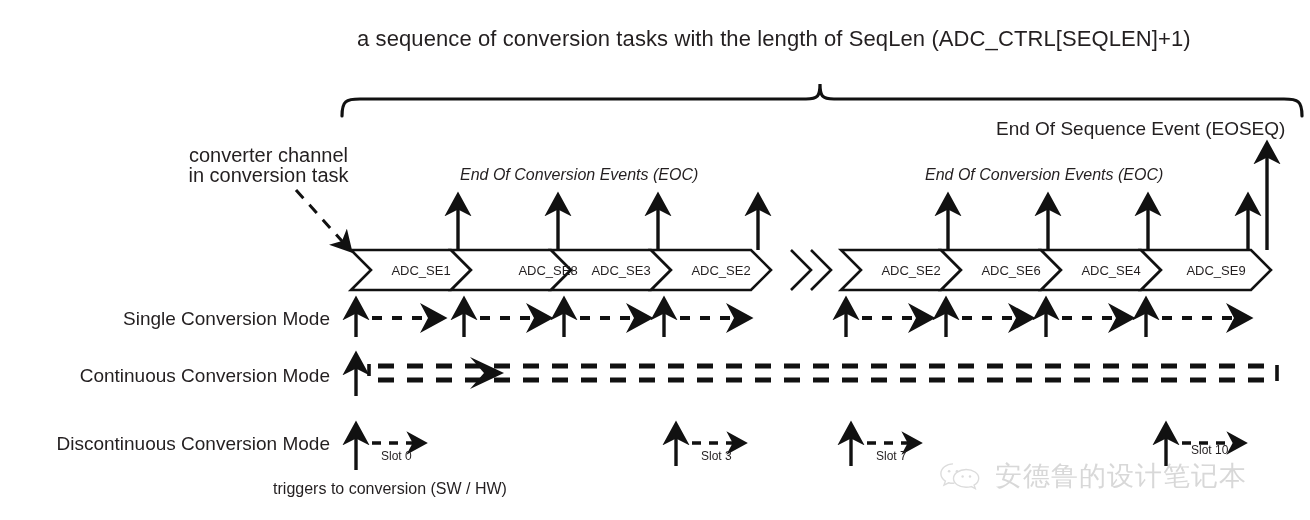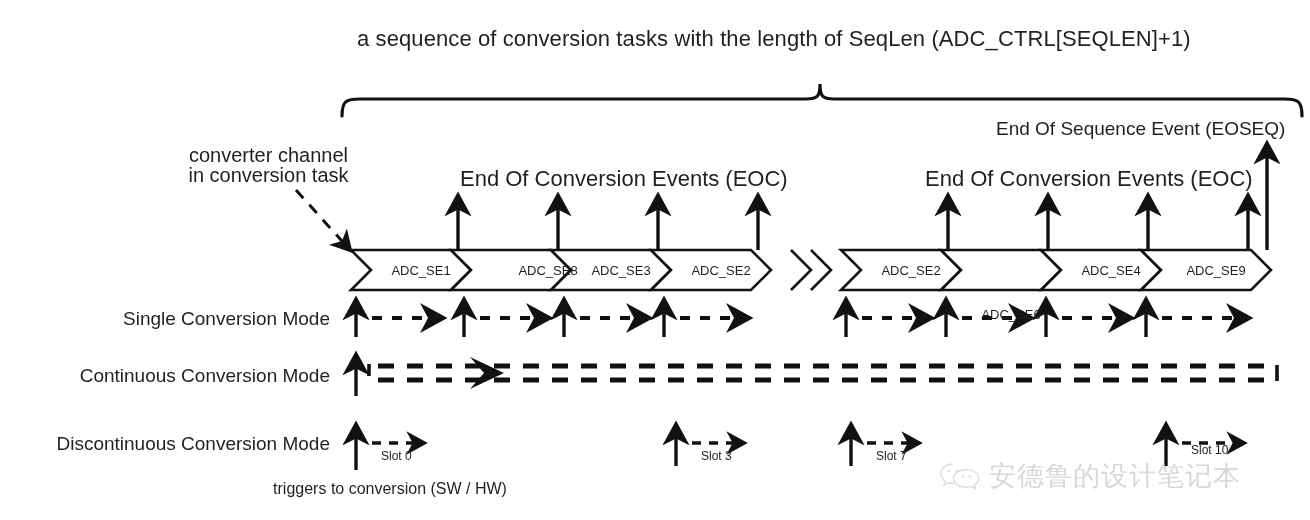--- a/index.html
+++ b/index.html
@@ -6,33 +6,33 @@
   body{
     width:1310px;height:520px;overflow:hidden;
     font-family:"Liberation Sans","DejaVu Sans",sans-serif;
     color:#231f20;position:relative;
   }
   #stage{position:absolute;left:0;top:0;width:1310px;height:520px;}
   #svgroot{position:absolute;left:0;top:0;width:1310px;height:520px;}
 
   .txt{position:absolute;white-space:nowrap;color:#231f20;}
   .title{font-size:22px;left:357px;top:26px;letter-spacing:.1px;}
-  .lbl-eoc{font-size:22px;}
+  .lbl-eoc{font-size:16px;font-style:italic;}
   .lbl-eoc-1{left:460px;top:166px;}
   .lbl-eoc-2{left:925px;top:166px;}
   .lbl-eoseq{font-size:19px;left:996px;top:118px;}
   .lbl-conv-ch{font-size:20px;left:186px;top:145px;text-align:center;line-height:20px;white-space:normal;width:165px;}
   .mode{font-size:19px;text-align:right;width:330px;left:0;}
   .mode-single{top:308px;}
   .mode-cont{top:365px;}
   .mode-discont{top:433px;}
   .trig{font-size:16px;left:250px;top:478px;text-align:center;line-height:21px;white-space:normal;width:280px;}
   .chev-label{position:absolute;font-size:13px;color:#231f20;text-align:center;white-space:nowrap;}
   .slot{position:absolute;font-size:12px;color:#231f20;white-space:nowrap;}
-  .wm{position:absolute;left:940px;top:458px;display:flex;align-items:center;gap:9px;
+  .wm{position:absolute;left:940px;top:458px;display:flex;align-items:center;gap:15px;
       color:#d8d8d8;font-size:27px;font-family:"DejaVu Sans",sans-serif;letter-spacing:1px;}
   .wm-ico{width:40px;height:30px;}
 </style>
 </head>
 <body>
 
 <div id="stage">
 
   <svg id="svgroot" viewBox="0 0 1310 520">
     <defs>
@@ -162,21 +162,21 @@
 
   <div class="txt trig">triggers to conversion
 (SW / HW)</div>
 
   <div class="chev-label" style="left:371px;top:263px;width:100px;">ADC_SE1</div>
   <div class="chev-label" style="left:498px;top:263px;width:100px;">ADC_SE8</div>
   <div class="chev-label" style="left:571px;top:263px;width:100px;">ADC_SE3</div>
   <div class="chev-label" style="left:671px;top:263px;width:100px;">ADC_SE2</div>
 
   <div class="chev-label" style="left:861px;top:263px;width:100px;">ADC_SE2</div>
-  <div class="chev-label" style="left:961px;top:263px;width:100px;margin-top:44px;">ADC_SE6</div>
+  <div class="chev-label" style="left:961px;top:263px;width:100px;">ADC_SE6</div>
   <div class="chev-label" style="left:1061px;top:263px;width:100px;">ADC_SE4</div>
   <div class="chev-label" style="left:1161px;top:263px;width:110px;">ADC_SE9</div>
 
   <div class="slot" style="left:381px;top:449px;">Slot 0</div>
   <div class="slot" style="left:701px;top:449px;">Slot 3</div>
   <div class="slot" style="left:876px;top:449px;">Slot 7</div>
   <div class="slot" style="left:1191px;top:443px;">Slot 10</div>
 
   <div class="wm">
     <svg class="wm-ico" viewBox="0 0 46 34">

